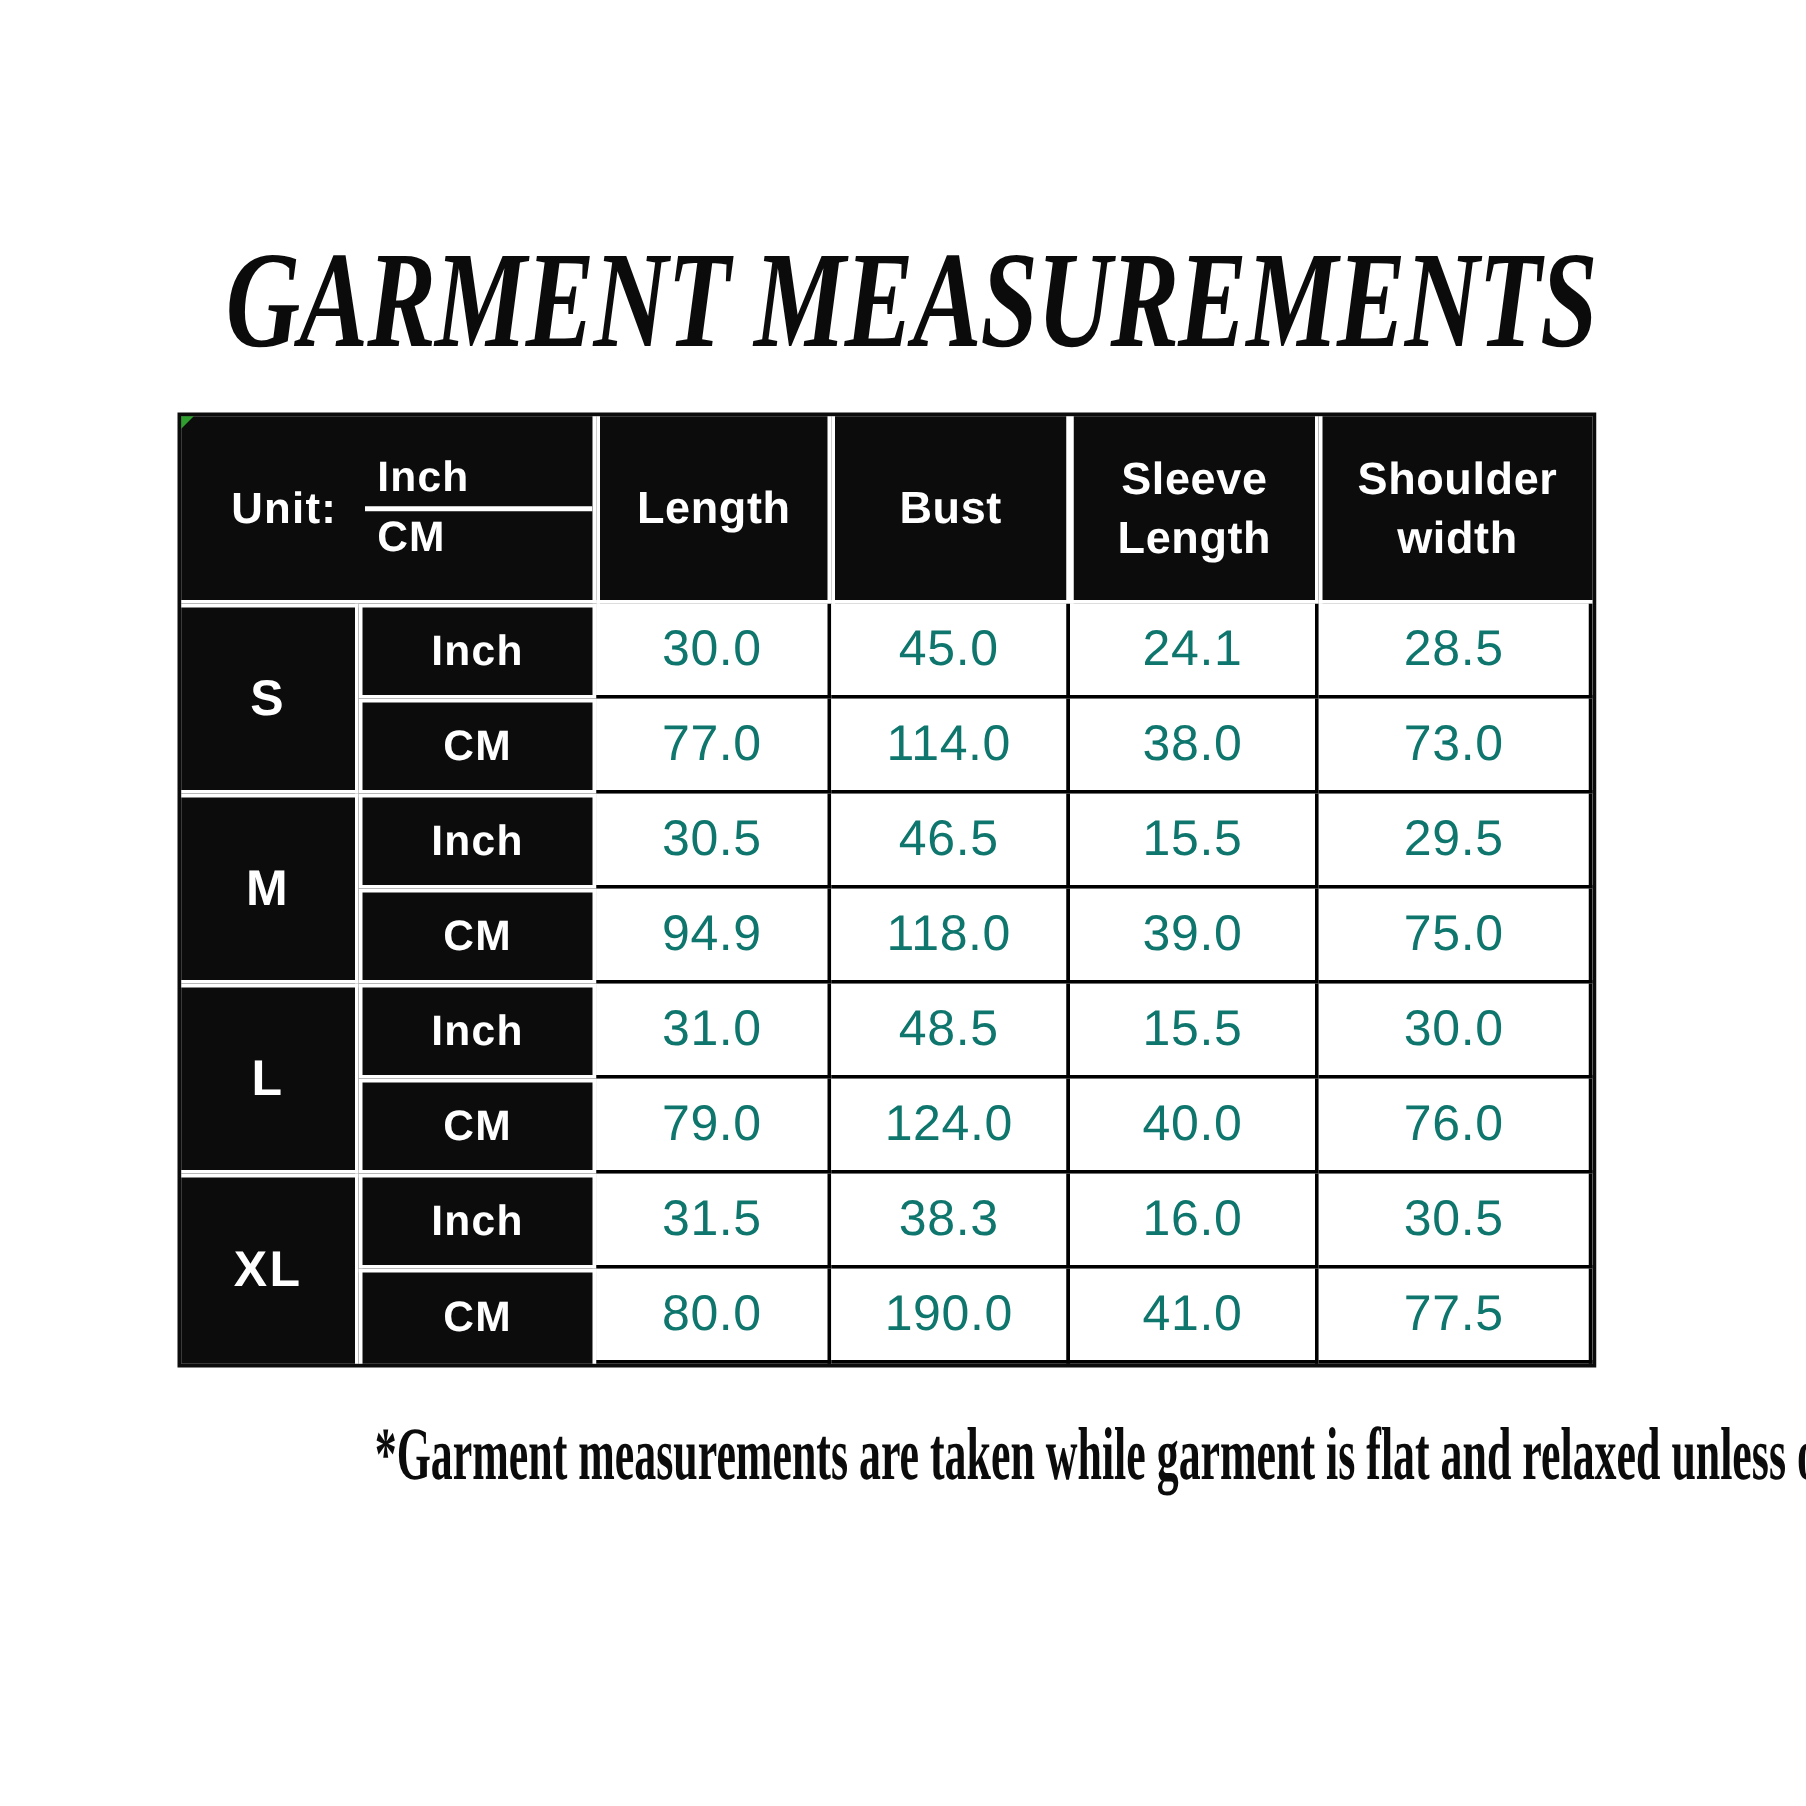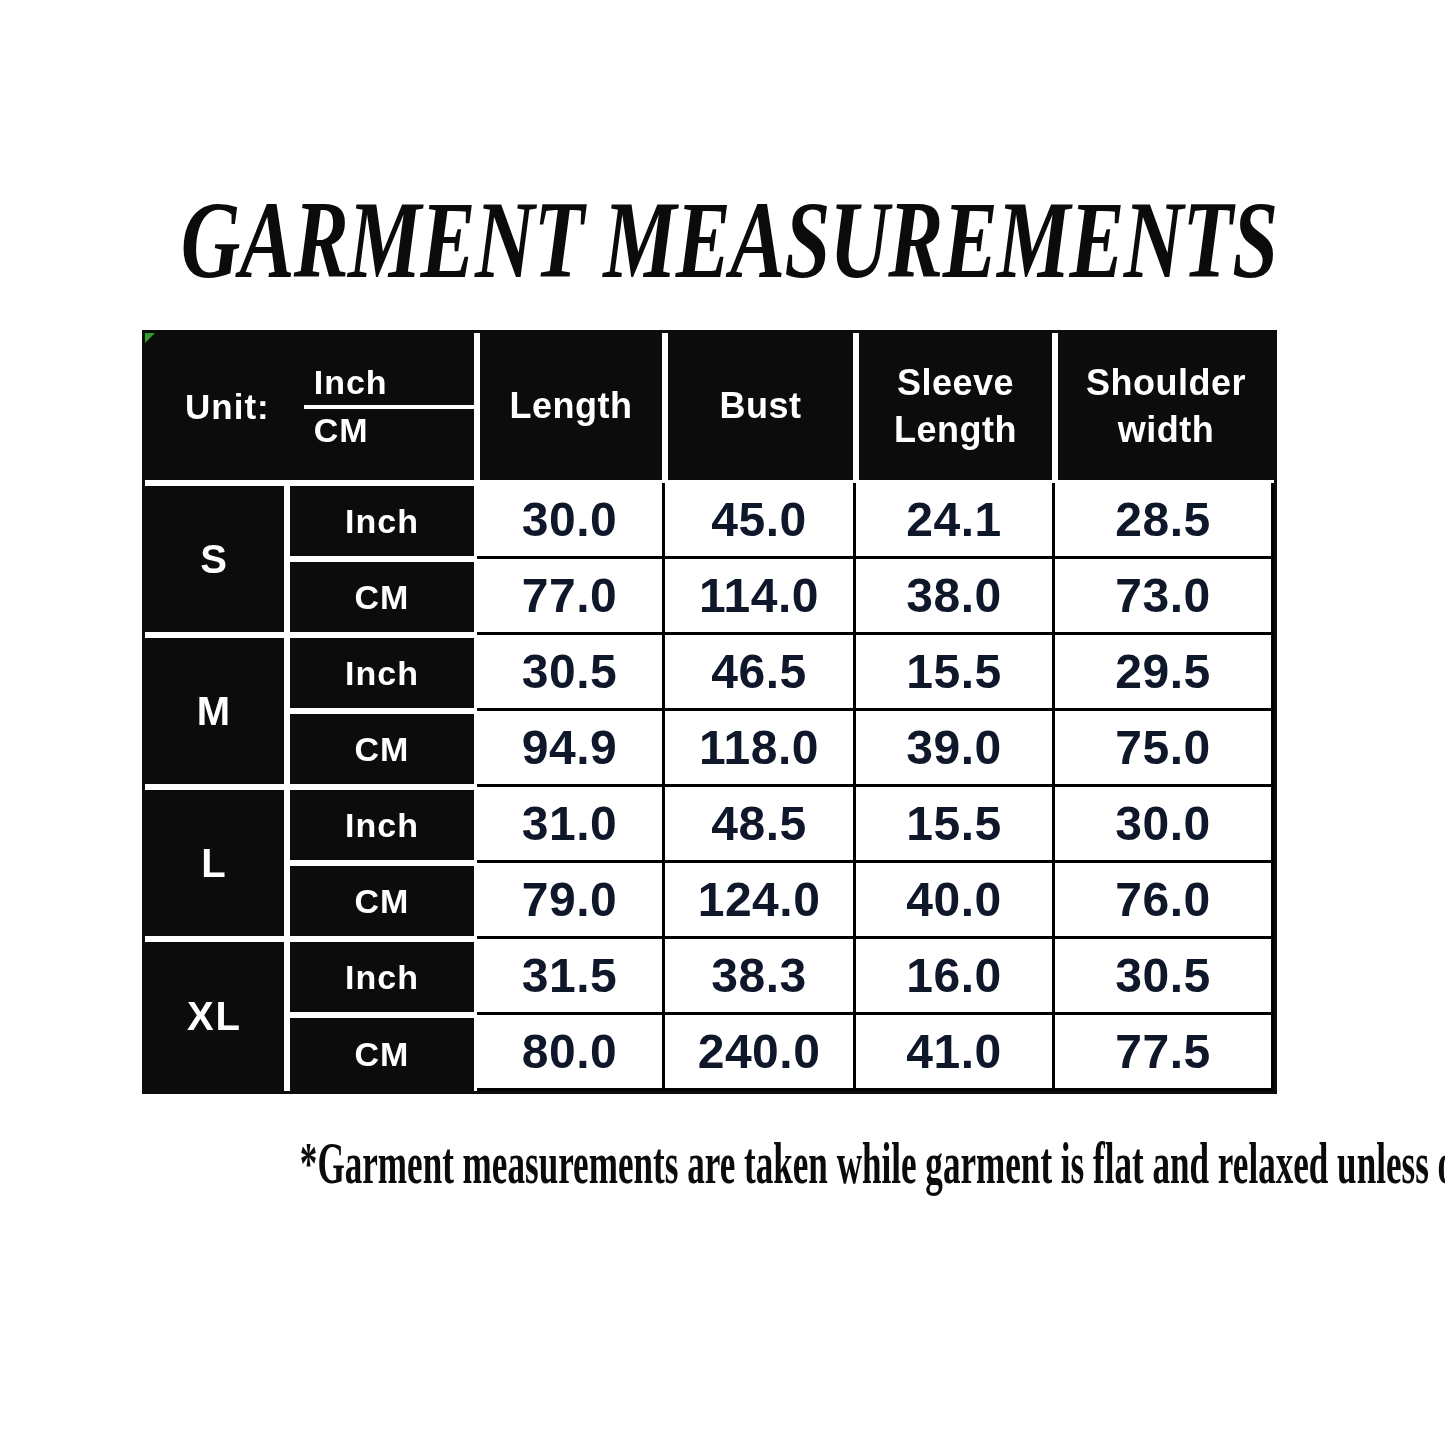--- a/index.html
+++ b/index.html
@@ -69,39 +69,39 @@
     border: 3px solid #ffffff;
   }
   tr.header-row .cb { border-top: 0; }
   .first-col        { border-left: 0; }
   .last-col         { border-right: 0; }
   .bot0             { border-bottom: 0 !important; }
 
   
   .cw {
     background: #ffffff;
-    color: #0f172a;
-    font-weight: bold;
-    font-size: 48px;
+    color: #0f766e;
+    font-weight: normal;
+    font-size: 40px;
     border-right: 3px solid #000000;
     border-bottom: 3px solid #000000;
     letter-spacing: 0.5px;
   }
 
   .col-header {
     font-size: 36px;
     line-height: 1.3;
     letter-spacing: 0.5px;
   }
 
   .unit-flex {
     display: flex;
     align-items: center;
     padding-left: 40px;
-    gap: 34px;
+    gap: 22px;
   }
   .unit-label { font-size: 35px; letter-spacing: 1px; }
   .unit-frac  { flex: 1; text-align: left; font-size: 34px; line-height: 1.05; }
   .unit-frac .frac-txt { padding-left: 10px; letter-spacing: 1px; }
   .frac-line  { height: 4px; background: #ffffff; margin: 4px 0; width: 100%; }
 
   .size-cell  { font-size: 40px; letter-spacing: 2px; }
   .unit-body  { font-size: 34px; letter-spacing: 1px; }
 
   .footnote {
@@ -205,21 +205,21 @@
       <td class="cb first-col size-cell bot0" rowspan="2">XL</td>
       <td class="cb unit-body">Inch</td>
       <td class="cw">31.5</td>
       <td class="cw">38.3</td>
       <td class="cw">16.0</td>
       <td class="cw">30.5</td>
     </tr>
     <tr class="body-row">
       <td class="cb unit-body bot0">CM</td>
       <td class="cw">80.0</td>
-      <td class="cw">240.0</td>
+      <td class="cw">190.0</td>
       <td class="cw">41.0</td>
       <td class="cw">77.5</td>
     </tr>
   </tbody>
     </table>
 </div>
 
 <div class="footnote">*Garment measurements are taken while garment is flat and relaxed unless otherwise specified</div>
 
 </body></html>

